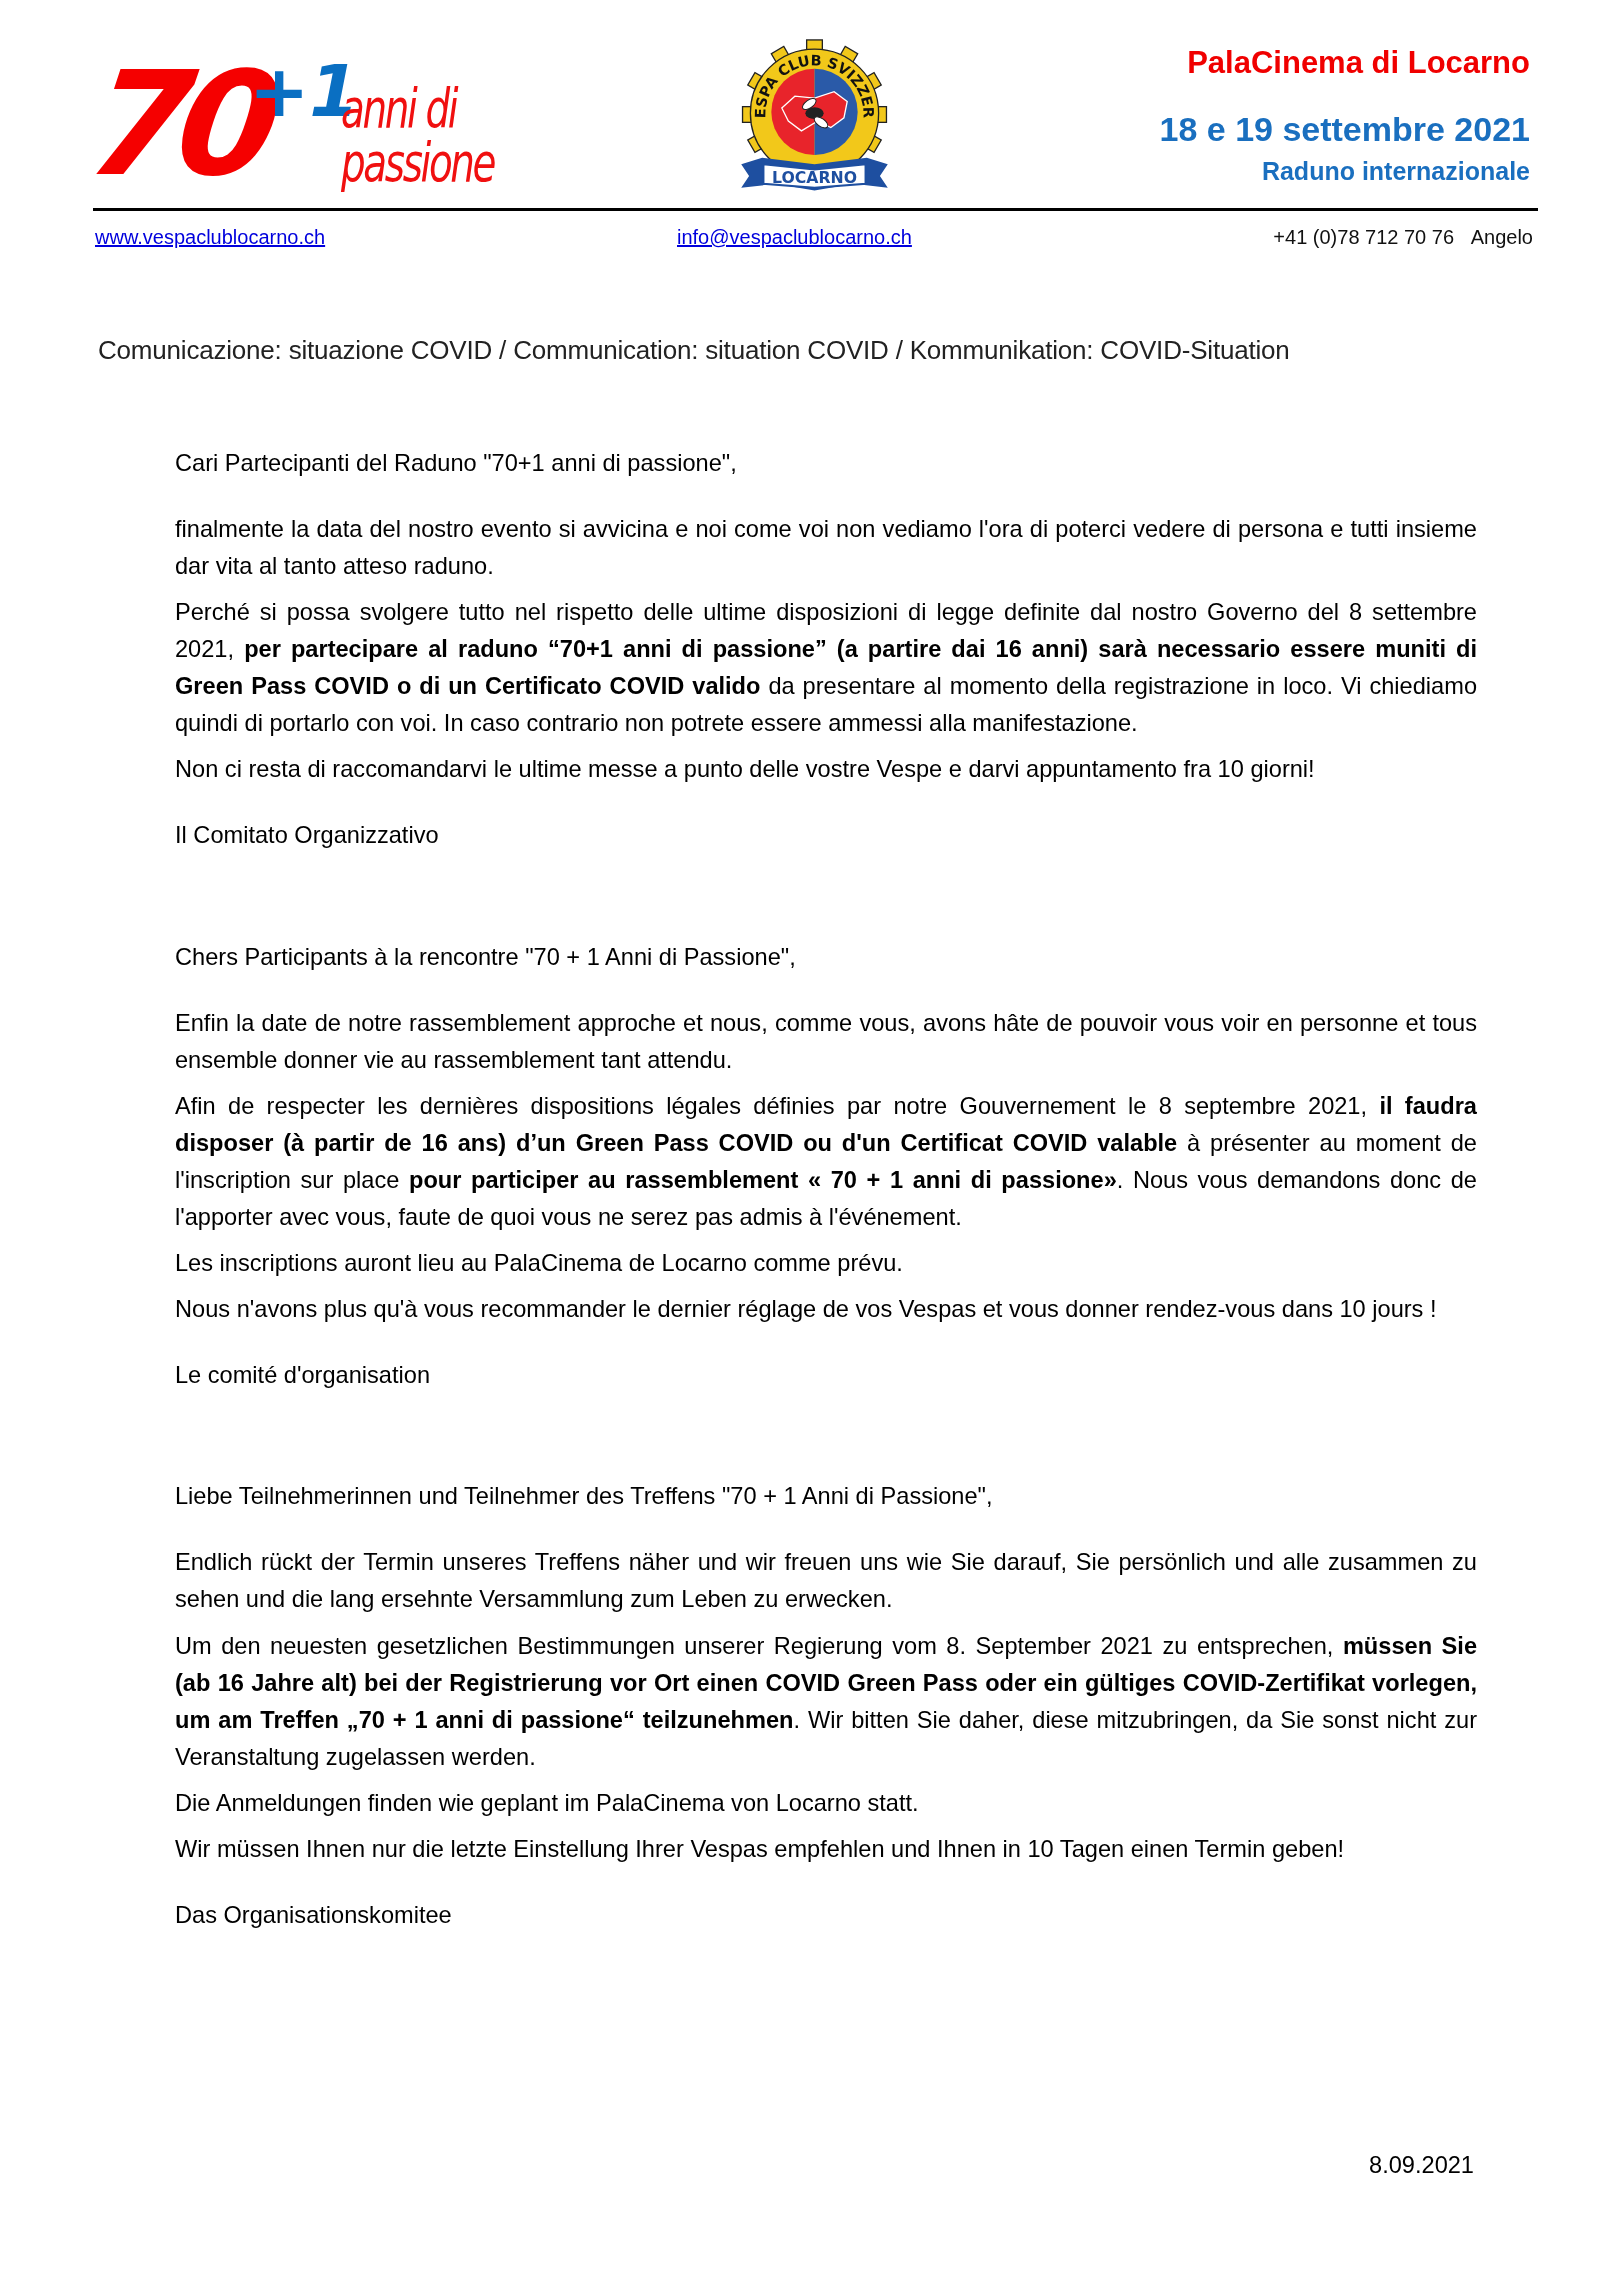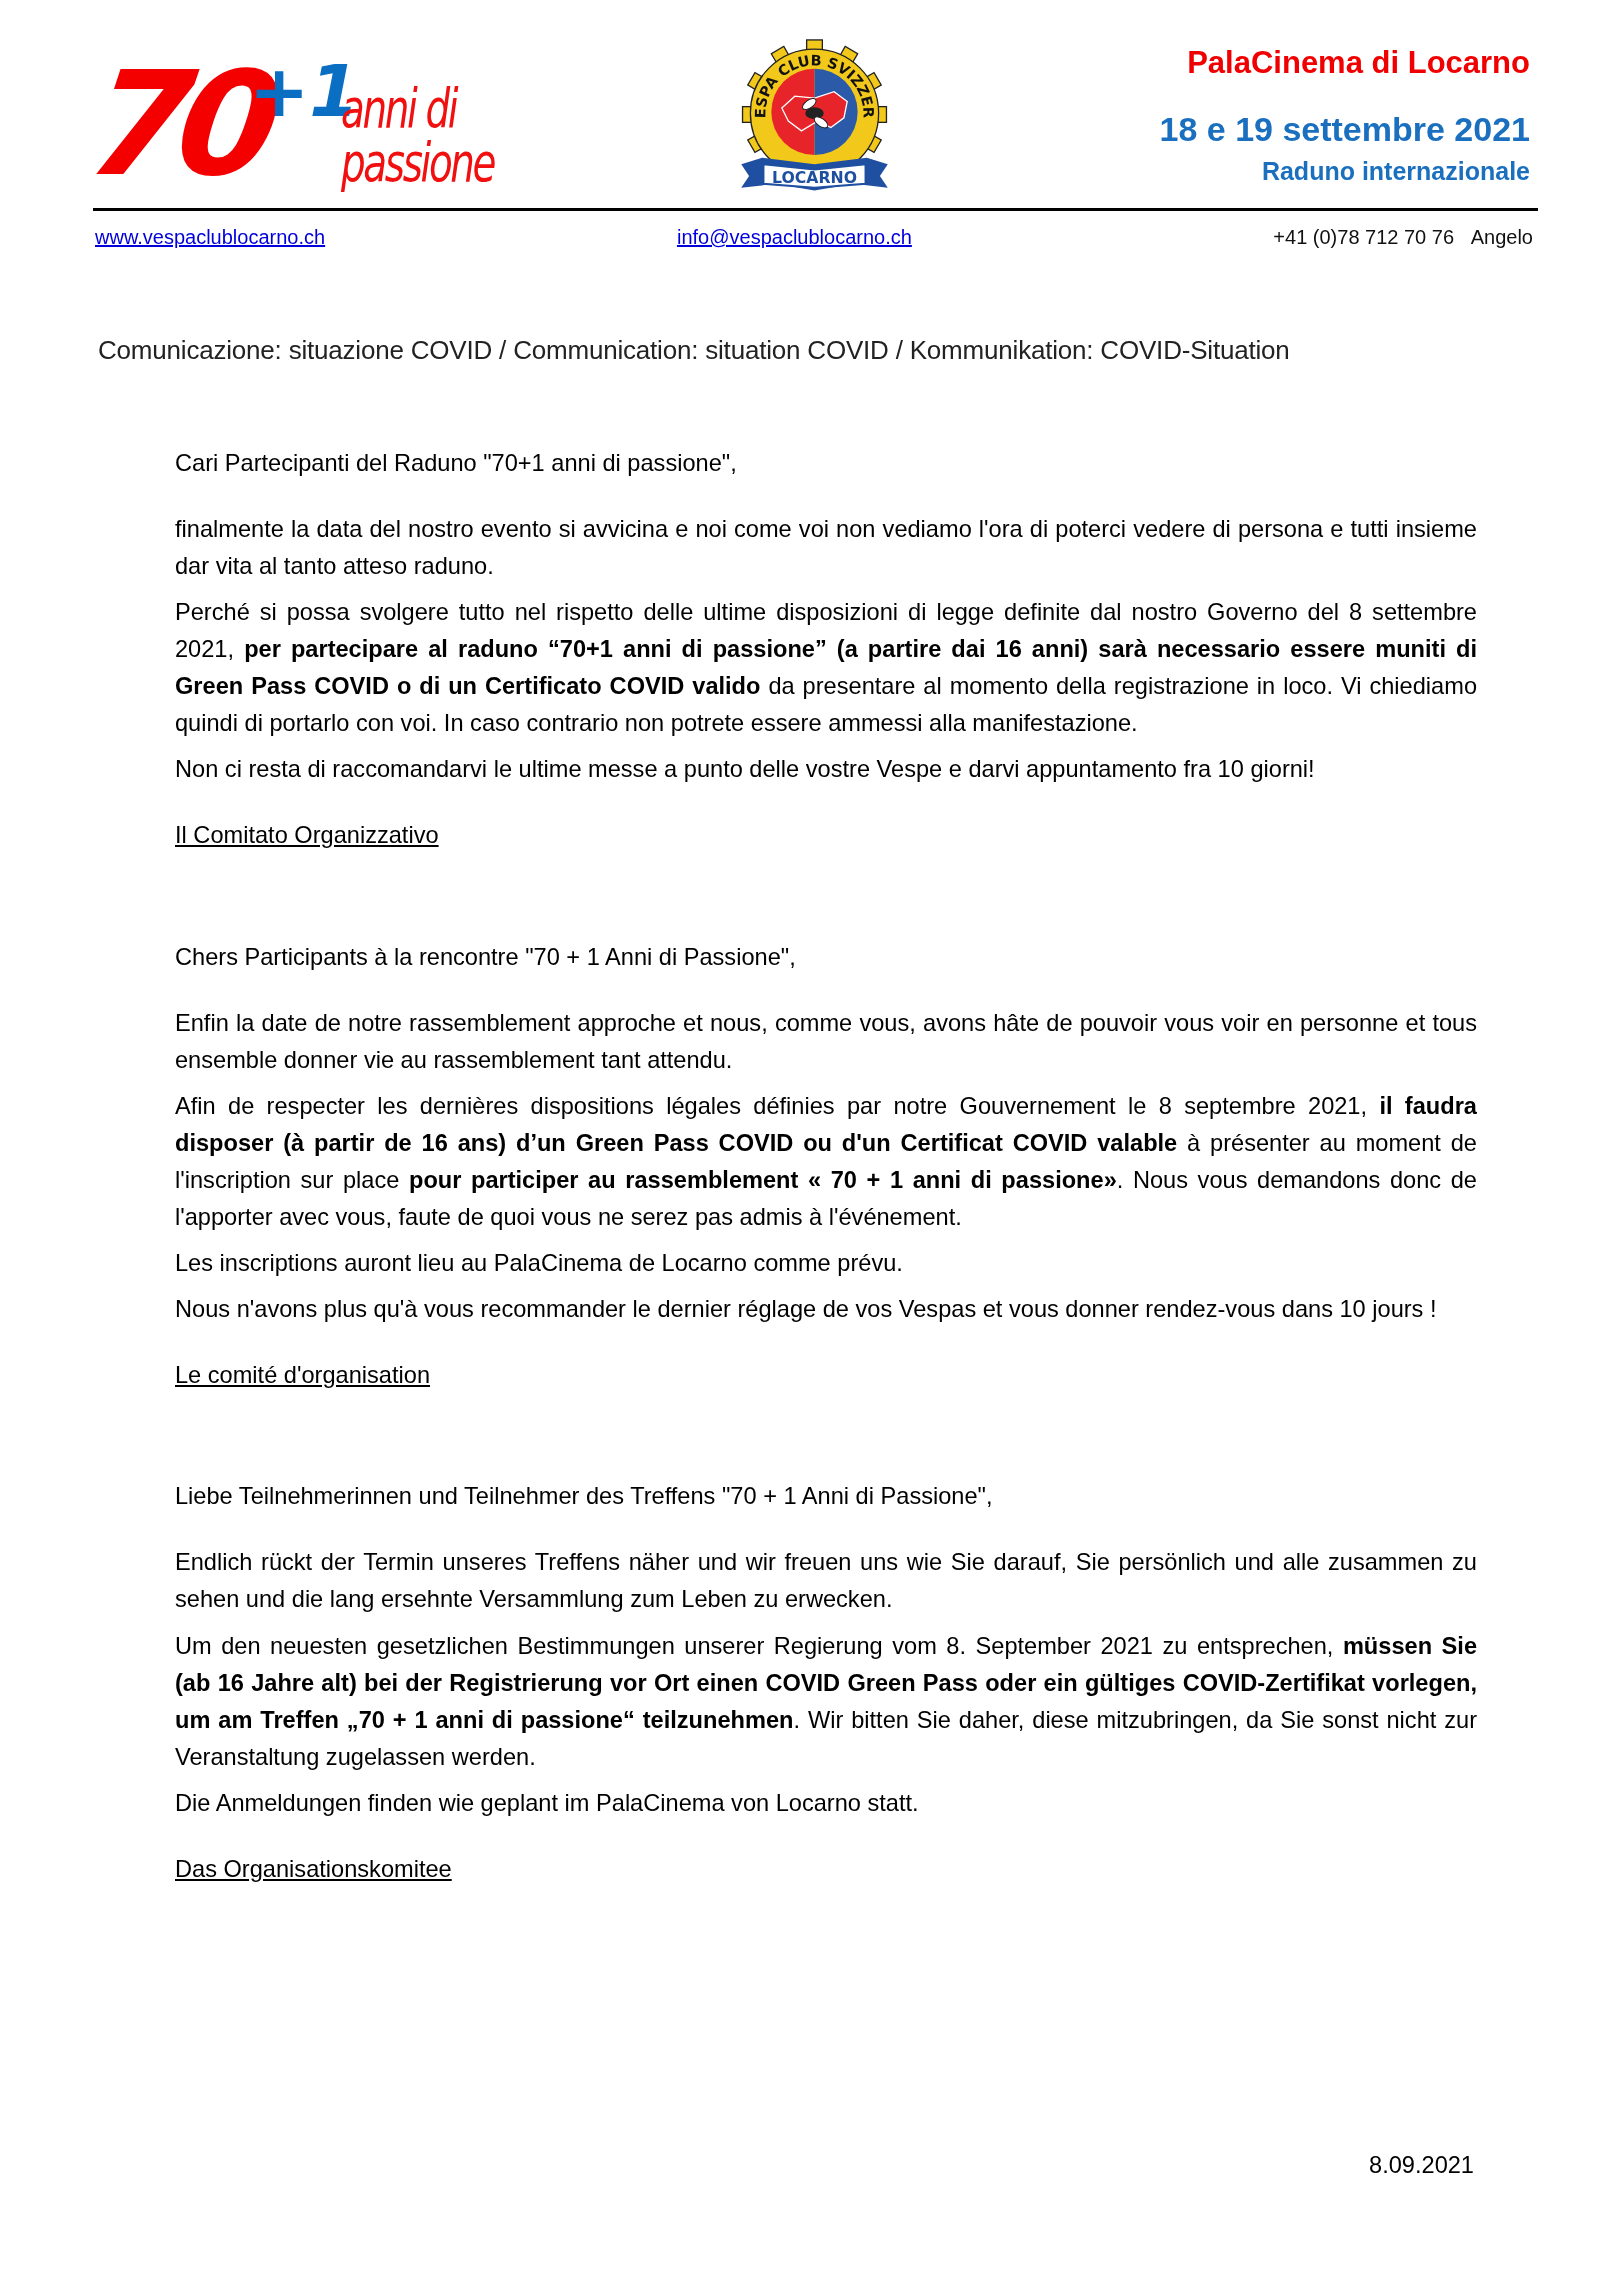--- a/index.html
+++ b/index.html
@@ -27,21 +27,21 @@
     .contact-web { position: absolute; left: 0; top: 0; }
     .contact-mail { position: absolute; left: 582px; top: 0; }
     .contact-phone { position: absolute; right: 8px; top: 0; color: #111; }
 
     .subject { position: absolute; left: 98px; top: 335px; width: 1440px; font-family: "Liberation Sans", sans-serif; font-weight: normal; font-size: 26px; color: #222; white-space: nowrap; letter-spacing: -0.2px; }
 
     .body { position: absolute; left: 175px; top: 445px; width: 1302px; font-family: "Liberation Sans", sans-serif; font-size: 23.6px; line-height: 37px; color: #000; text-align: justify; }
     .body p { margin: 0 0 9.2px 0; }
     .body b { font-weight: bold; }
     .greet { margin-bottom: 29px !important; }
-    .sign { margin-top: 29px !important; text-decoration: underline; }
+    .sign { margin-top: 29px !important; }
     .section-gap { height: 75px; }
 
     .date-foot { position: absolute; right: 149px; top: 2152px; font-family: "Liberation Sans", sans-serif; font-size: 23.6px; color: #000; }
   </style>
 </head>
 <body>
 
 <div class="page">
 
   <div class="logo-text">
@@ -121,19 +121,20 @@
       <p class="sign">Le comité d'organisation</p>
     </section>
 
     <div class="section-gap"></div>
 
     <section>
       <p class="greet">Liebe Teilnehmerinnen und Teilnehmer des Treffens "70 + 1 Anni di Passione",</p>
       <p>Endlich rückt der Termin unseres Treffens näher und wir freuen uns wie Sie darauf, Sie persönlich und alle zusammen zu sehen und die lang ersehnte Versammlung zum Leben zu erwecken.</p>
       <p><span>Um den neuesten gesetzlichen Bestimmungen unserer Regierung vom 8. September 2021 zu entsprechen, </span><b>müssen Sie (ab 16 Jahre alt) bei der Registrierung vor Ort einen COVID Green Pass oder ein gültiges COVID-Zertifikat vorlegen, um am Treffen „70 + 1 anni di passione“ teilzunehmen</b><span>. Wir bitten Sie daher, diese mitzubringen, da Sie sonst nicht zur Veranstaltung zugelassen werden.</span></p>
       <p>Die Anmeldungen finden wie geplant im PalaCinema von Locarno statt.</p>
+      <p>Wir müssen Ihnen nur die letzte Einstellung Ihrer Vespas empfehlen und Ihnen in 10 Tagen einen Termin geben!</p>
       <p class="sign">Das Organisationskomitee</p>
     </section>
   </div>
 
   <div class="date-foot">8.09.2021</div>
 </div>
 
 
 </body></html>

